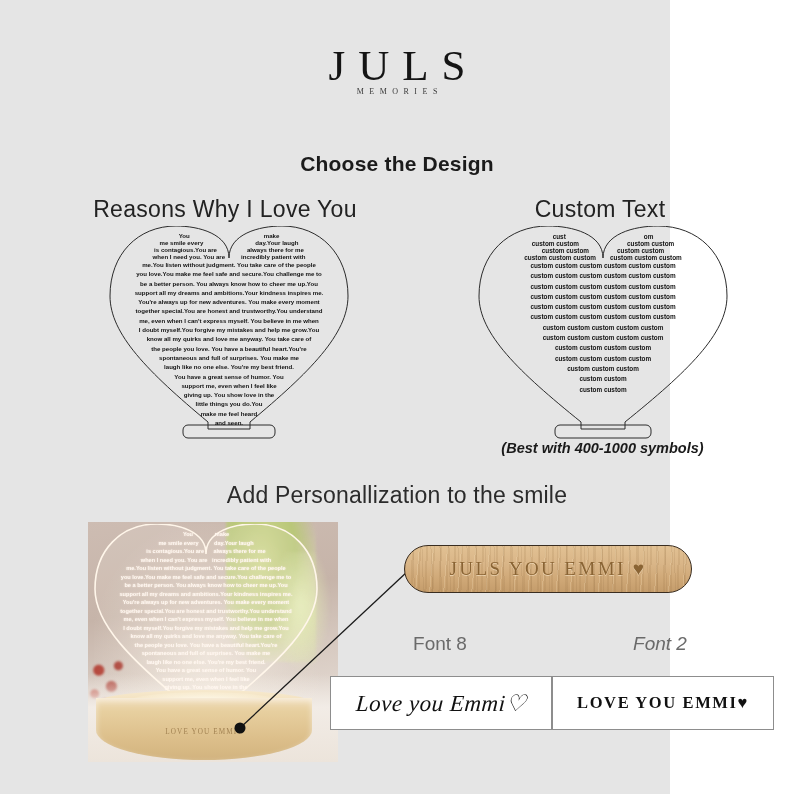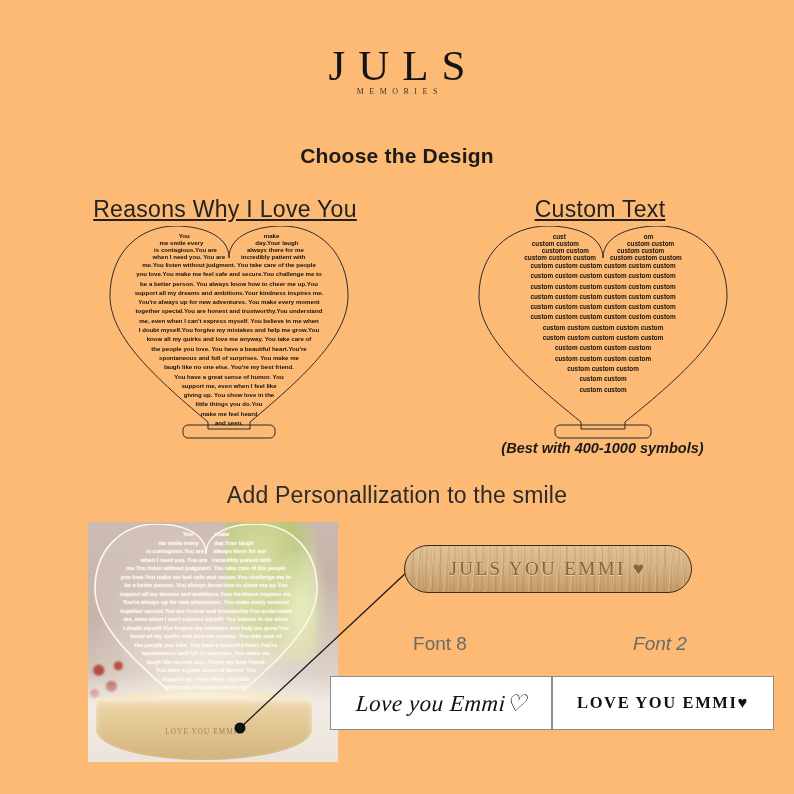--- a/index.html
+++ b/index.html
@@ -2,21 +2,21 @@
 <html><head>
 <meta charset="utf-8">
 <style>
   * { box-sizing: border-box; margin: 0; padding: 0; }
   html, body {
     width: 794px; height: 794px;
     background: #ffffff;
     font-family: "Liberation Sans", sans-serif;
     overflow: hidden;
   }
-  .page { position: relative; width: 794px; height: 794px; background: #fdba74; }
+  .page { position: relative; width: 670px; height: 794px; background: #e5e5e5; }
 
   
   .logo-wrap {
     position: absolute; left: 0; top: 44px; width: 794px;
     text-align: center;
   }
   .logo-main {
     font-family: "Liberation Serif", serif;
     font-size: 43px;
     letter-spacing: 13px;
@@ -27,37 +27,36 @@
   .logo-sub {
     font-family: "Liberation Serif", serif;
     font-size: 8px;
     letter-spacing: 5.5px;
     color: #3a3a3a;
     text-indent: 5.5px;
   }
 
   
   .h-choose {
-    position: absolute; left: 0; top: 144px; width: 794px;
+    position: absolute; left: 0; top: 152px; width: 794px;
     text-align: center;
     font-size: 21px; font-weight: bold; color: #1b1b1b;
     letter-spacing: 0.2px;
   }
   .h-addpers {
     position: absolute; left: 0; top: 482px; width: 794px;
     text-align: center;
     font-size: 23px; font-weight: 400; color: #2b2b2b;
     letter-spacing: 0.2px;
   }
 
   .design-title {
     position: absolute; text-align: center;
     font-size: 23px; font-weight: 400; color: #222;
     letter-spacing: 0.3px;
-    text-decoration: underline;
   }
   .design-title.left  { left: 45px;  top: 196px; width: 360px; }
   .design-title.right { left: 455px; top: 196px; width: 290px; }
 
   
   .heart-block { position: absolute; }
   .heart-block.left  { left: 104px; top: 226px; width: 250px; height: 215px; }
   .heart-block.right { left: 473px; top: 226px; width: 260px; height: 215px; }
   .heart-svg { position: absolute; left: 0; top: 0; width: 100%; height: 100%; }
 

